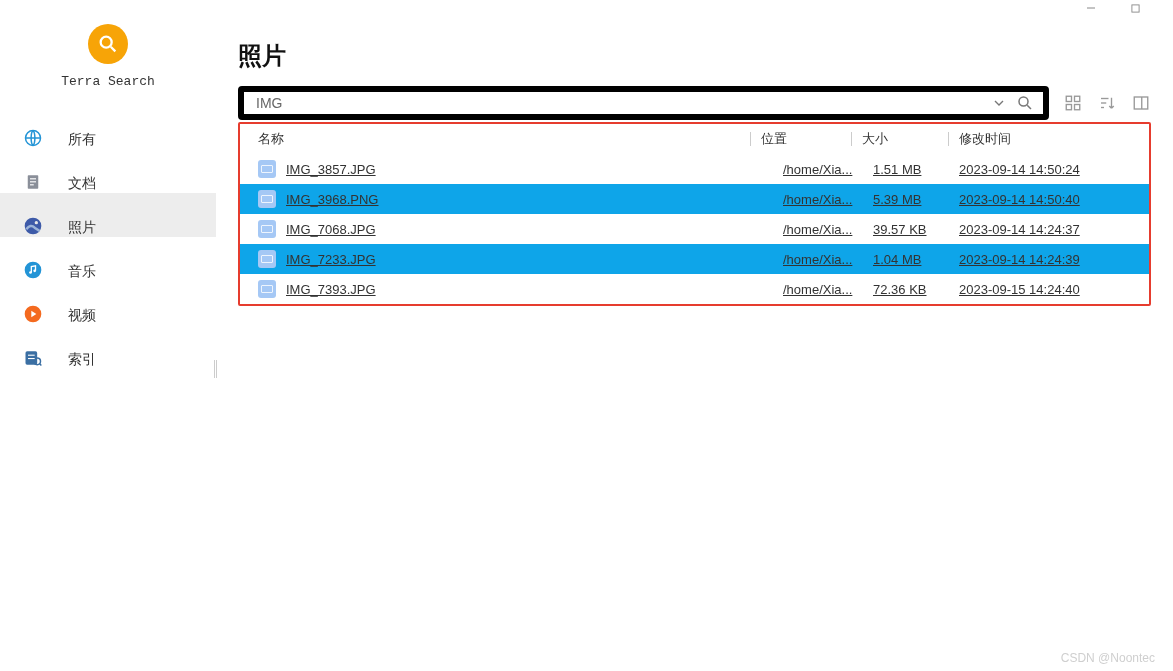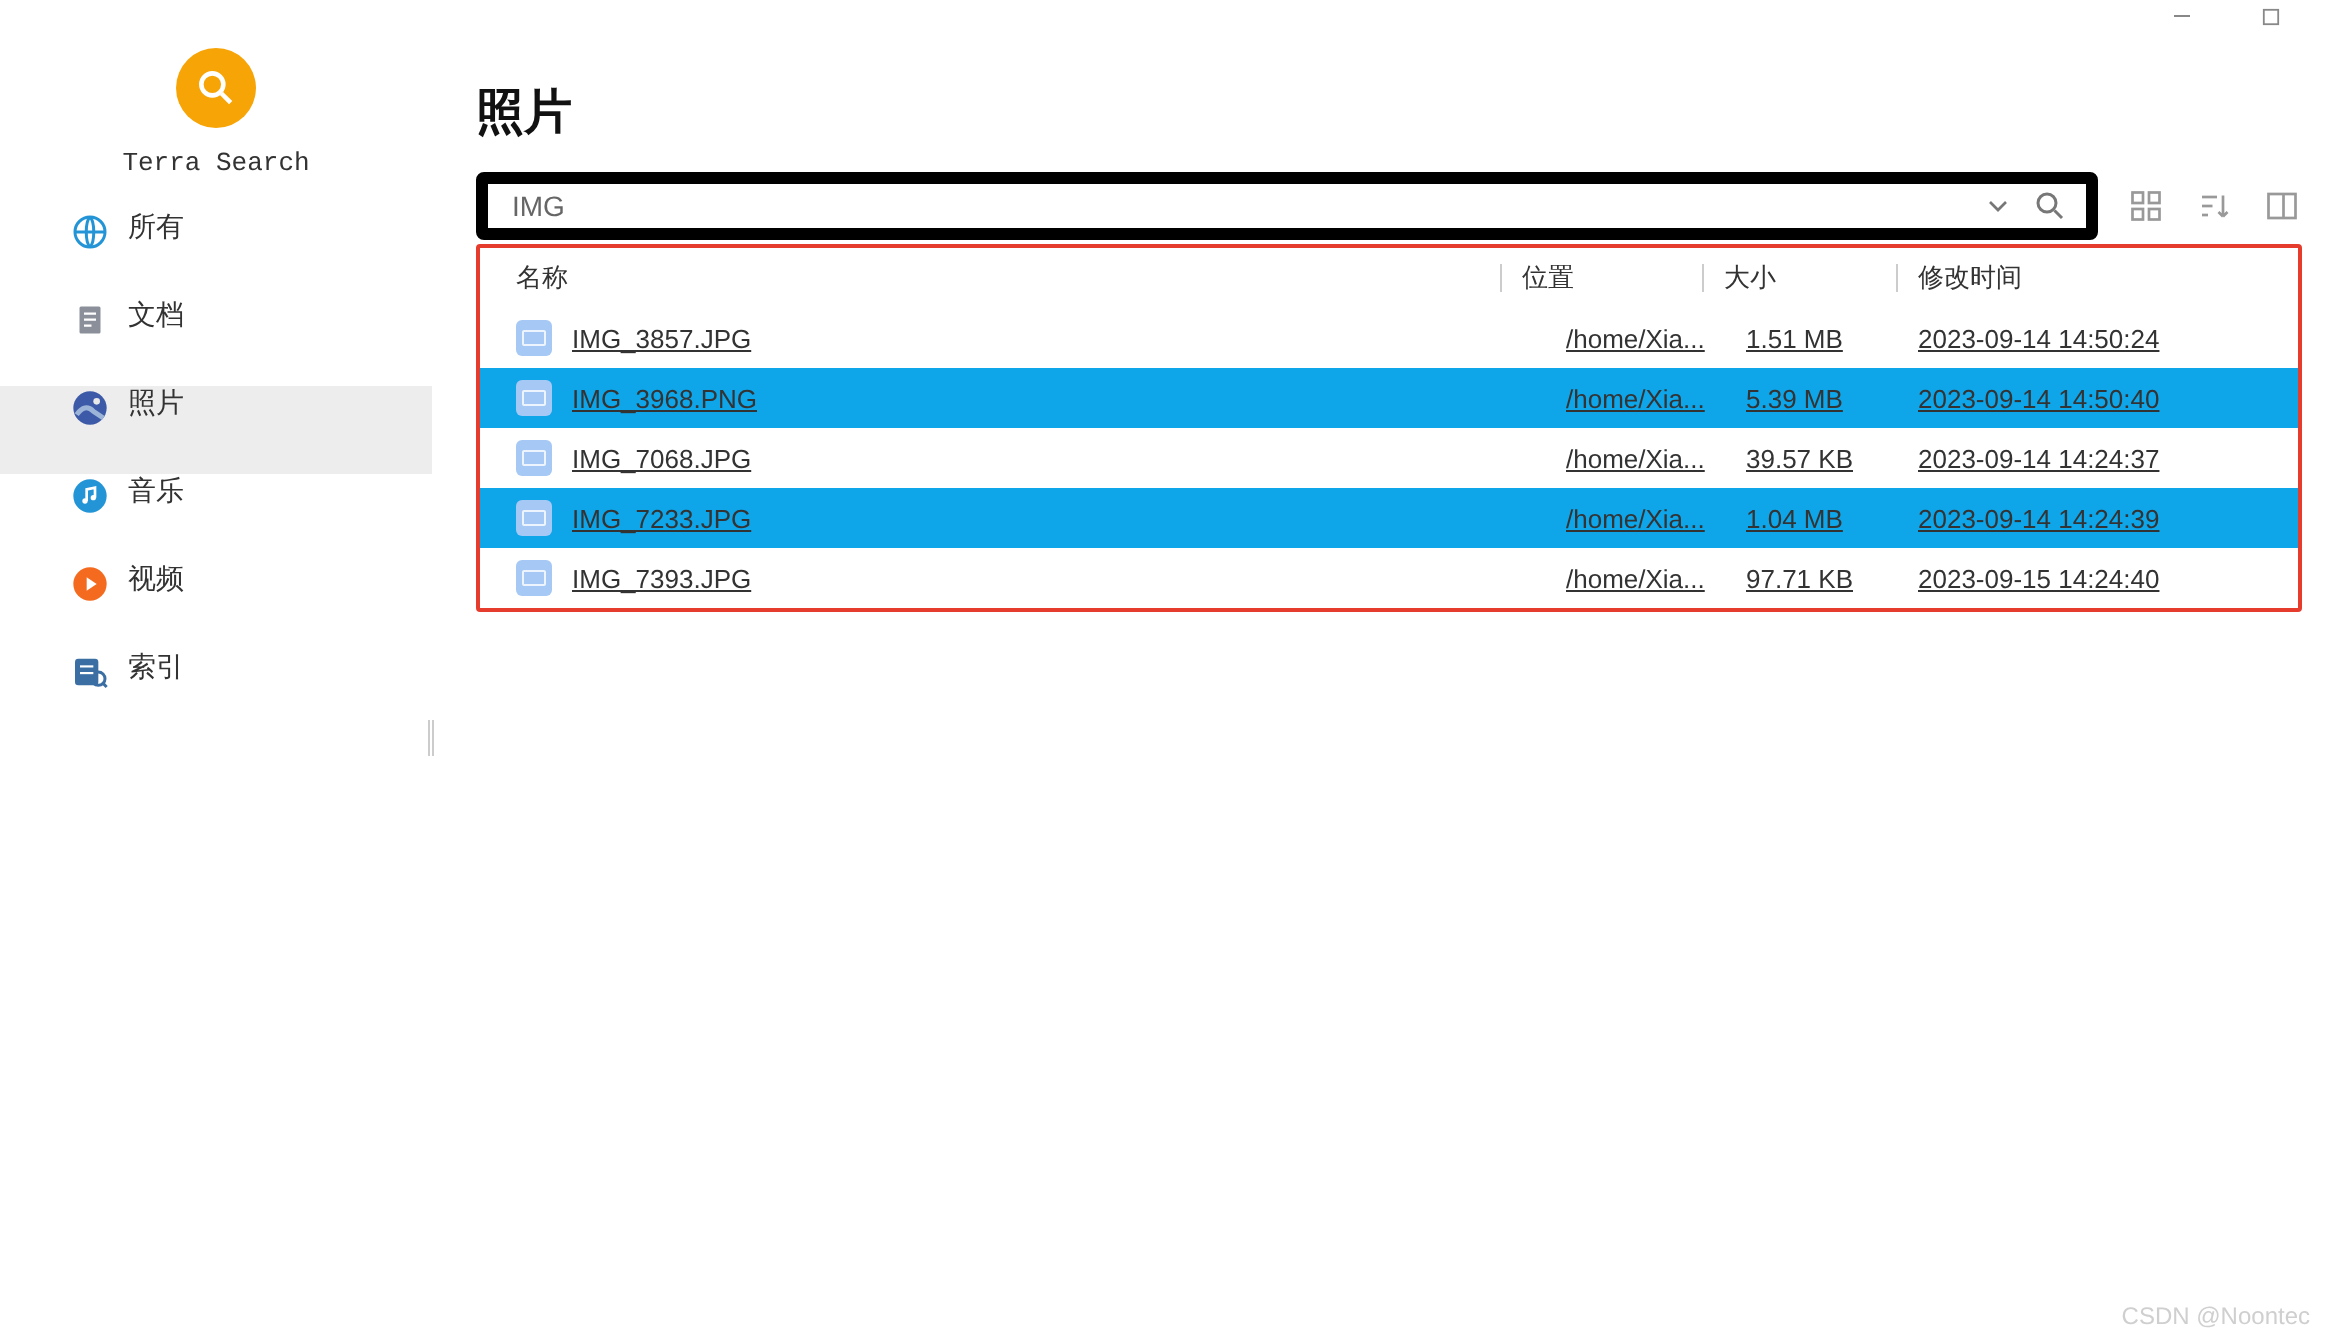--- a/index.html
+++ b/index.html
@@ -60,23 +60,23 @@
     .logo-circle svg { width:22px; height:22px; }
     .app-name { font-size: 13px; color:#333; }
     .nav {
       margin-top: 12px;
       display:flex;
       flex-direction:column;
     }
     .nav-item {
       height: 44px;
       display: flex;
-      align-items: flex-start;
-      padding-left: 34px;
-      gap: 8px;
+      align-items: flex-end;
+      padding-left: 22px;
+      gap: 24px;
       cursor: pointer;
       color:#333;
       font-size:14px;
     }
     .nav-item.active {
       background: #ededed;
     }
     .nav-icon {
       width: 22px;
       height: 22px;
@@ -395,21 +395,21 @@
     <div class="col-loc">/home/Xia...</div>
     <div class="col-size">1.04 MB</div>
     <div class="col-time">2023-09-14 14:24:39</div>
   </div>
               <div class="row">
     <div class="col-name">
       <span class="file-icon"></span>
       <span>IMG_7393.JPG</span>
     </div>
     <div class="col-loc">/home/Xia...</div>
-    <div class="col-size">97.71 KB</div>
+    <div class="col-size">72.36 KB</div>
     <div class="col-time">2023-09-15 14:24:40</div>
   </div>
             </div>
         </div>
       </div>
     </main>
   </div>
 
   <div class="watermark">CSDN @Noontec</div>
 </div>

